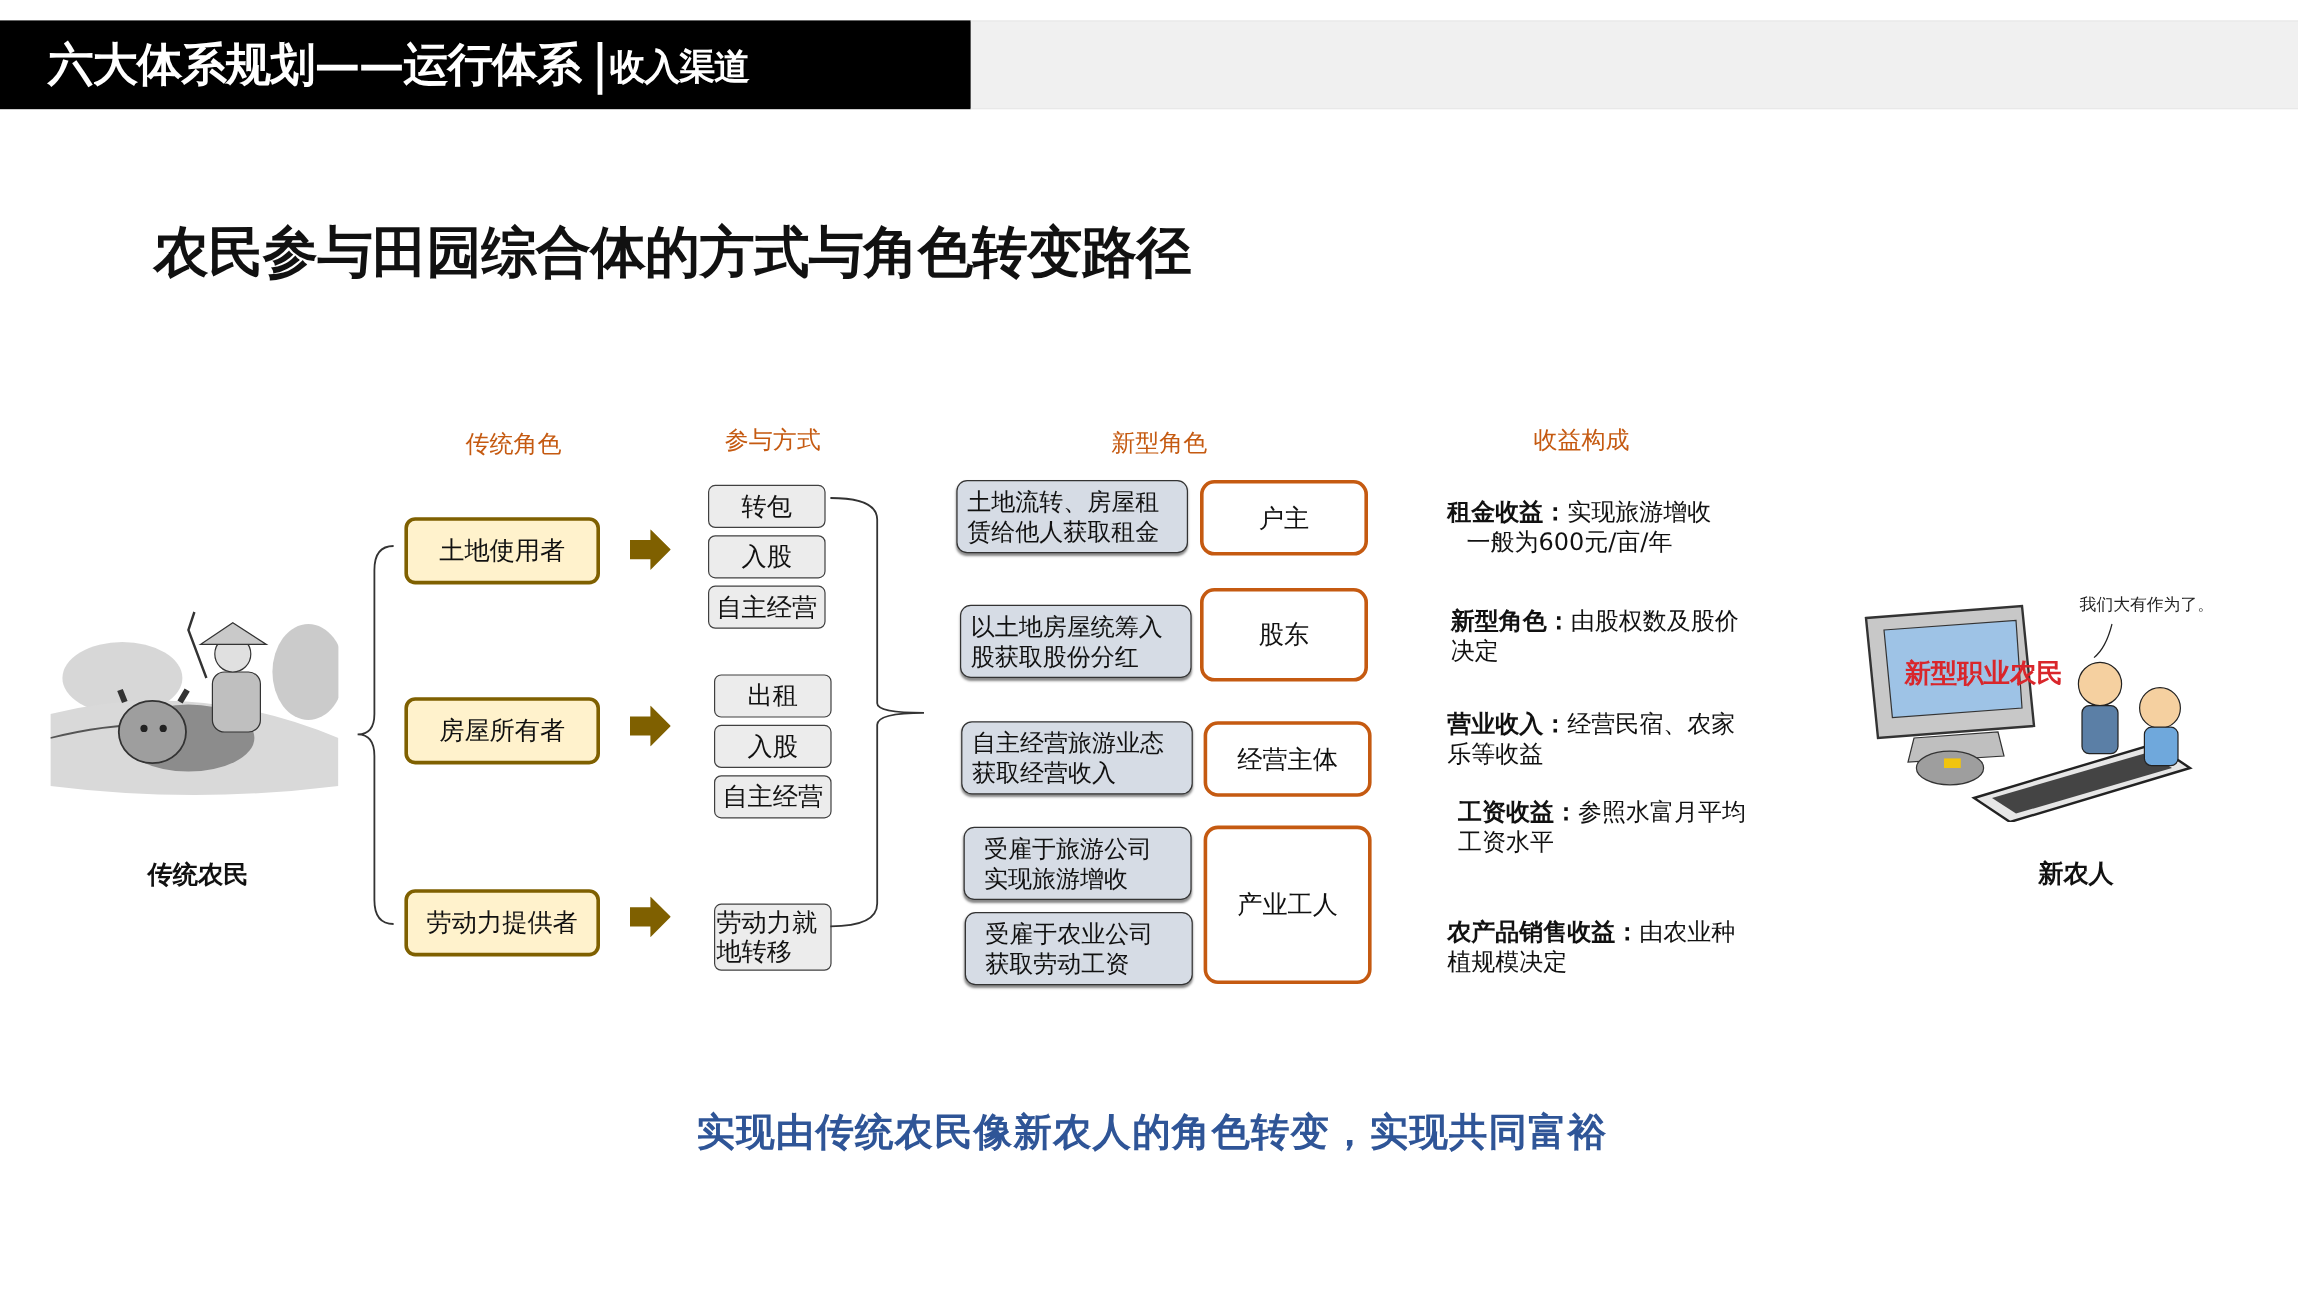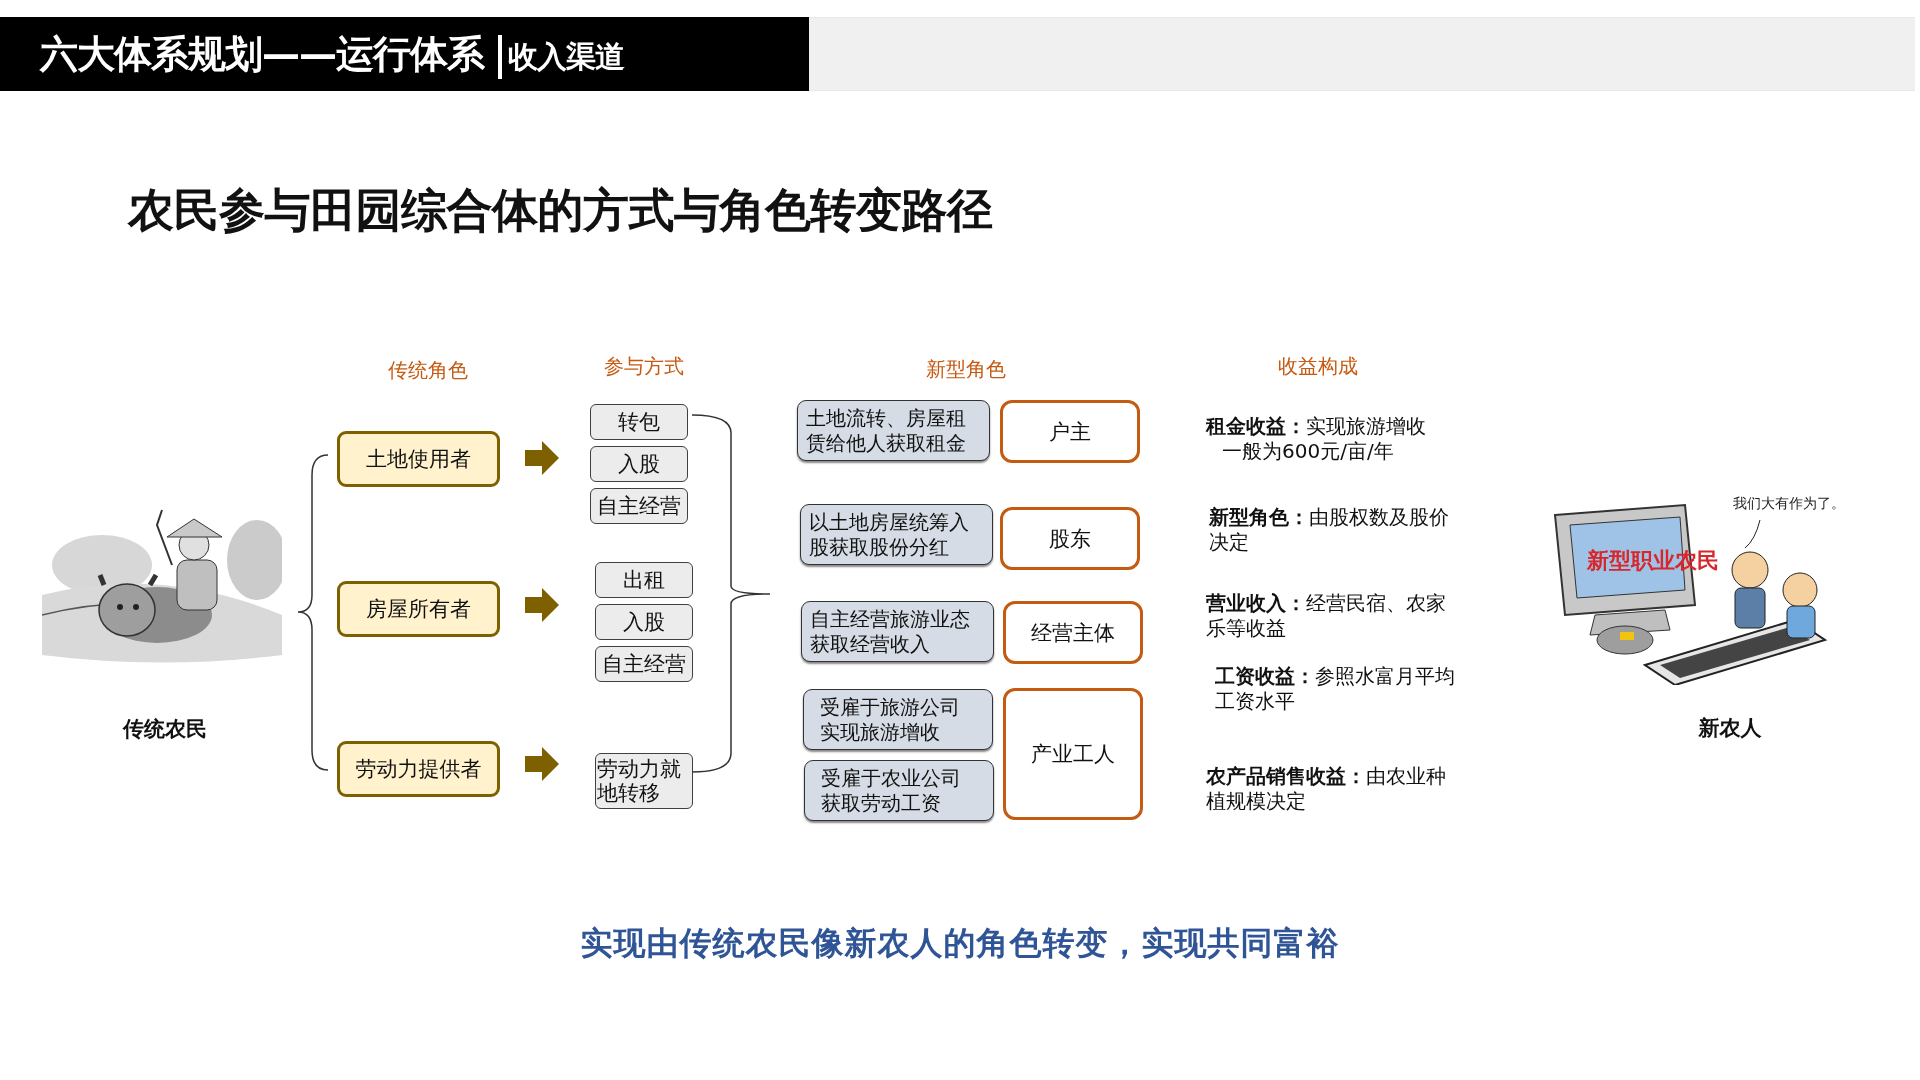--- a/index.html
+++ b/index.html
@@ -121,21 +121,21 @@
 <div class="abs desc-box" style="left:801px;top:601px;width:193px;height:61px;">自主经营旅游业态
 获取经营收入</div>
 <div class="abs desc-box" style="left:803px;top:689px;width:190px;height:61px;padding-left:16px;">受雇于旅游公司
 实现旅游增收</div>
 <div class="abs desc-box" style="left:804px;top:760px;width:190px;height:61px;padding-left:16px;">受雇于农业公司
 获取劳动工资</div>
 
 <div class="abs role-box" style="left:1000px;top:400px;width:140px;height:63px;">
     <span>户主</span>
   </div>
-<div class="abs role-box" style="left:1000px;top:507px;width:140px;height:63px;">
+<div class="abs role-box" style="left:1000px;top:490px;width:140px;height:78px;">
     <span>股东</span>
   </div>
 <div class="abs role-box" style="left:1003px;top:601px;width:140px;height:63px;">
     <span>经营主体</span>
   </div>
 <div class="abs role-box" style="left:1003px;top:688px;width:140px;height:132px;">
     <span>产业工人</span>
   </div>
 
 <div class="abs income" style="left:1206px;top:414px;">

